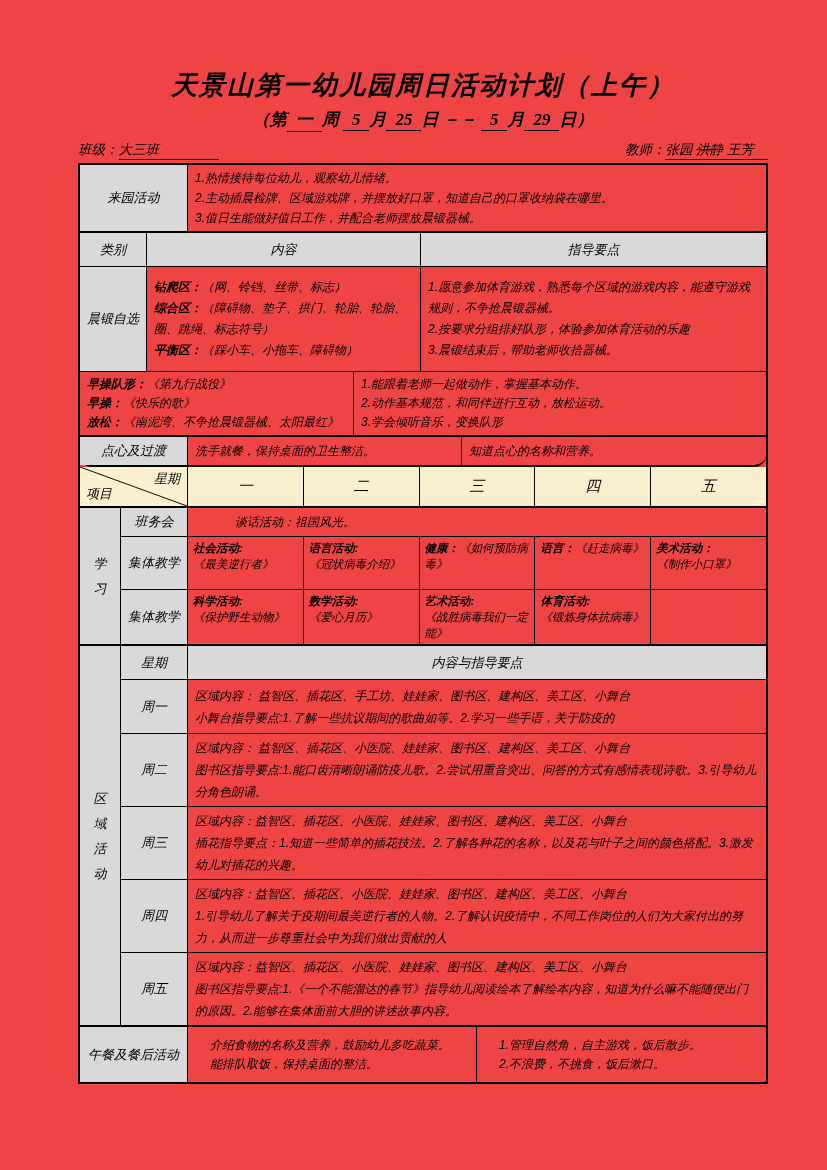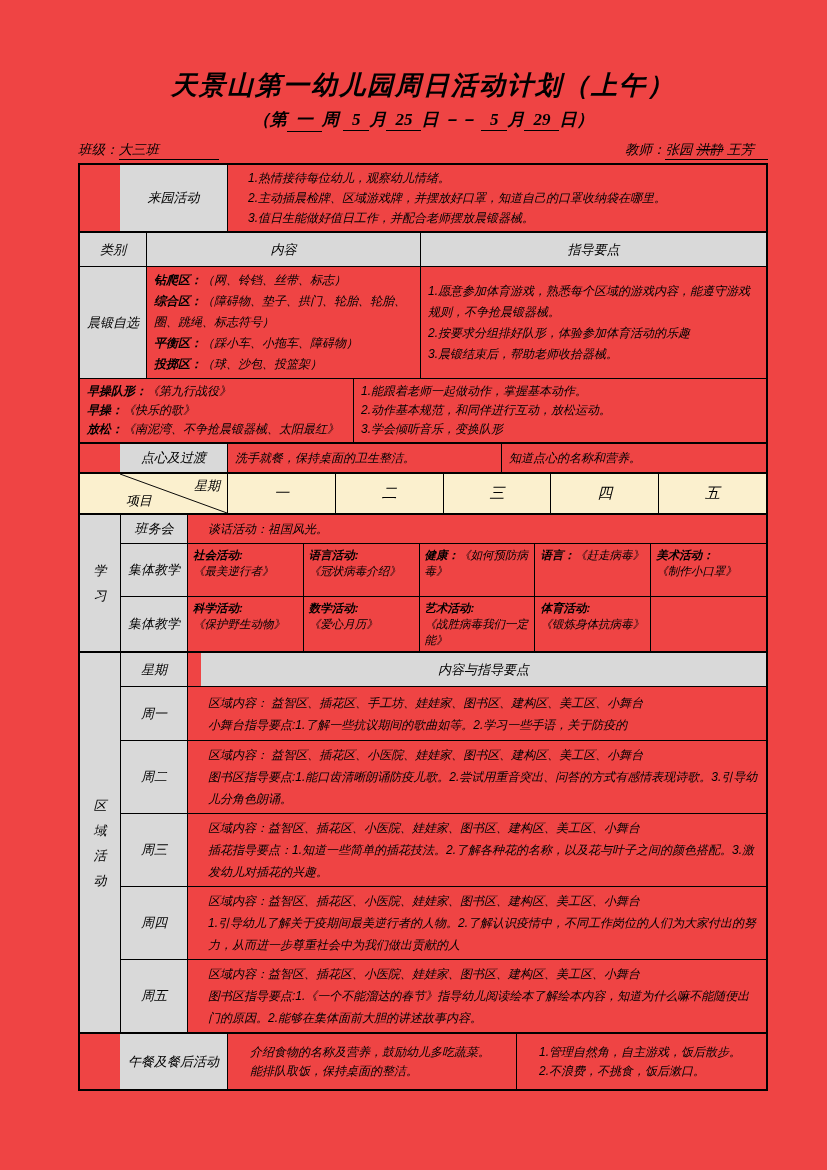--- a/index.html
+++ b/index.html
@@ -23,41 +23,41 @@
   
   .tbl { border:2px solid #000; width:690px; display:flex; flex-direction:column; font-size:12px; }
   .row { display:flex; border-bottom:1px solid #000; }
   .row:last-child { border-bottom:none; }
   .row.thick { border-bottom-width:2px; }
   .cell { border-right:1px solid #000; }
   .cell:last-child { border-right:none; }
   .gray { background:#d9d9d9; }
   .yellow { background:#fbf0ce; }
   .lab { display:flex; align-items:center; justify-content:center; text-align:center; font-size:13px; }
-  .c-label { width:108px;margin-left:40px; }
+  .c-label { width:108px; }
   .c-vert  { width:41px; }
   .c-sub   { width:67px; }
   .c-cont  { width:274px; }
   .c-guide { flex:1; }
-  .c-full  { flex:1;margin-left:13px; }
+  .c-full  { flex:1; }
   .c-day   { flex:1 1 0; }
   .sec-body { flex:1; display:flex; flex-direction:column; }
   .srow { display:flex; border-bottom:1px solid #000; }
   .srow:last-child { border-bottom:none; }
   .txt { padding:3px 7px; }
   .vcenter { display:flex; flex-direction:column; justify-content:center; }
   .vert { width:15px; word-break:break-all; line-height:25px; text-align:center; font-size:13px; }
 
   .r-arrival { min-height:63px; }
   .r-cat     { min-height:34px; }
   .r-morning { min-height:105px; }
   .r-exer    { min-height:55px; }
-  .r-snack   { min-height:30px; }
+  .r-snack   { min-height:30px;border-radius:12px; }
   .r-week    { min-height:41px; }
-  .r-meet    { min-height:29px; }
+  .r-meet    { min-height:29px;gap:40px; }
   .r-teach   { min-height:53px; }
   .r-zhdr    { min-height:34px; }
   .r-mon { min-height:54px; } .r-tue { min-height:73px; } .r-wed { min-height:65px; }
   .r-thu { min-height:62px; } .r-fri { min-height:65px; }
   .r-lunch   { min-height:55px;gap:15px; }
 
   .lines17 div { line-height:19px; }
   .arrival-txt div { line-height:20px; }
   .sport-txt div { line-height:21px; }
   .zone-txt { line-height:22px; }
@@ -117,21 +117,20 @@
             <div class="cell c-sub gray lab">类别</div>
             <div class="cell c-cont gray lab">内容</div>
             <div class="cell c-guide gray lab">指导要点</div>
           </div>
           <div class="srow r-morning">
             <div class="cell c-sub gray lab">晨锻自选</div>
             <div class="cell c-cont txt sport-txt vcenter">
               <div><span class="blab">钻爬区：</span><span>（网、铃铛、丝带、标志）</span></div>
               <div><span class="blab">综合区：</span><span>（障碍物、垫子、拱门、轮胎、轮胎、圈、跳绳、标志符号）</span></div>
               <div><span class="blab">平衡区：</span><span>（踩小车、小拖车、障碍物）</span></div>
-              <div><span class="blab">投掷区：</span><span>（球、沙包、投篮架）</span></div>
             </div>
             <div class="cell c-guide txt sport-txt vcenter">
               <div>1.愿意参加体育游戏，熟悉每个区域的游戏内容，能遵守游戏规则，不争抢晨锻器械。</div>
               <div>2.按要求分组排好队形，体验参加体育活动的乐趣</div>
               <div>3.晨锻结束后，帮助老师收拾器械。</div>
             </div>
           </div>
           <div class="srow r-exer">
             <div class="cell c-cont txt lines17 vcenter">
               <div><span class="blab">早操队形：</span><span>《第九行战役》</span></div>

